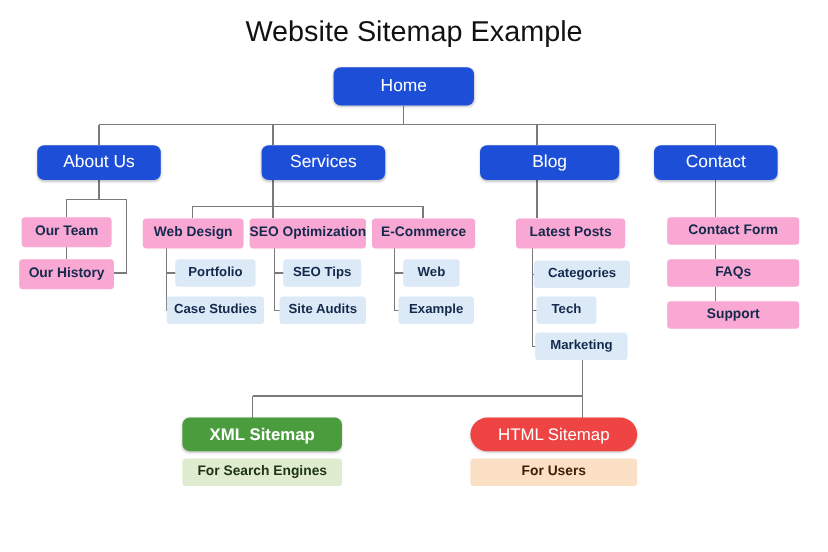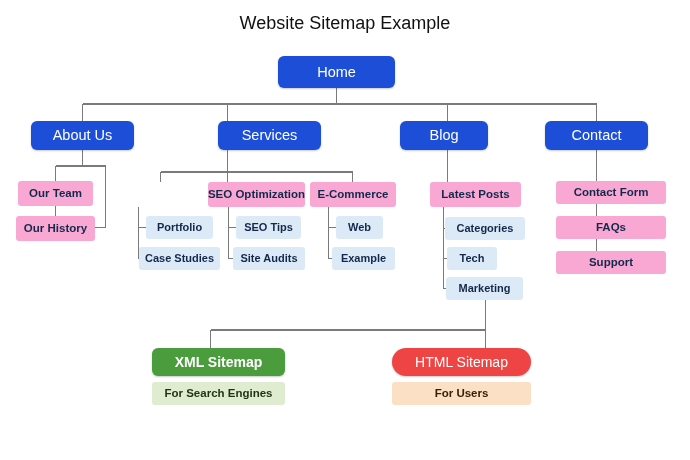--- a/index.html
+++ b/index.html
@@ -86,21 +86,21 @@
     border-radius: 3px;
     font-size: 11.5px;
     font-weight: 700;
   }
   #title {
     position: absolute;
     left: 0;
     top: 13px;
     width: 690px;
     text-align: center;
-    font-size: 18px;
+    font-size: 24px;
     color: #111111;
     font-weight: 400;
     z-index: 2;
   }
 </style>
 </head>
 <body>
 
 <div id="canvas">
 
@@ -154,26 +154,27 @@
       <path d="M485.5 299 L485.5 350"></path>
       <path d="M210.5 330 L485.5 330"></path>
       <path d="M210.5 330 L210.5 350"></path>
     </g>
   </svg>
 
   <div class="node n-primary" style="left:278px; top:56px; width:117px; height:32px;">Home</div>
 
   <div class="node n-primary" style="left:31px; top:121px; width:103px; height:29px;">About Us</div>
   <div class="node n-primary" style="left:176px; top:121px; width:103px; height:29px;margin-left:42px;">Services</div>
-  <div class="node n-primary" style="left:400px; top:121px; width:88px; height:29px;">Blog</div>
+  <div class="node n-primary" style="left:400px; top:121px; width:116px; height:29px;">Blog</div>
   <div class="node n-primary" style="left:545px; top:121px; width:103px; height:29px;text-align:center;">Contact</div>
 
   <div class="node n-sub" style="left:18px; top:181px; width:75px; height:25px;">Our Team</div>
   <div class="node n-sub" style="left:16px; top:216px; width:79px; height:25px;">Our History</div>
 
+  <div class="node n-sub" style="left:119px; top:182px; width:84px; height:25px;">Web Design</div>
   <div class="node n-sub" style="left:208px; top:182px; width:97px; height:25px;">SEO Optimization</div>
   <div class="node n-sub" style="left:310px; top:182px; width:86px; height:25px;">E-Commerce</div>
 
   <div class="node n-leaf" style="left:146px; top:216px; width:67px; height:23px;">Portfolio</div>
   <div class="node n-leaf" style="left:139px; top:247px; width:81px; height:23px;">Case Studies</div>
 
   <div class="node n-leaf" style="left:236px; top:216px; width:65px; height:23px;">SEO Tips</div>
   <div class="node n-leaf" style="left:233px; top:247px; width:72px; height:23px;">Site Audits</div>
 
   <div class="node n-leaf" style="left:336px; top:216px; width:47px; height:23px;">Web</div>

